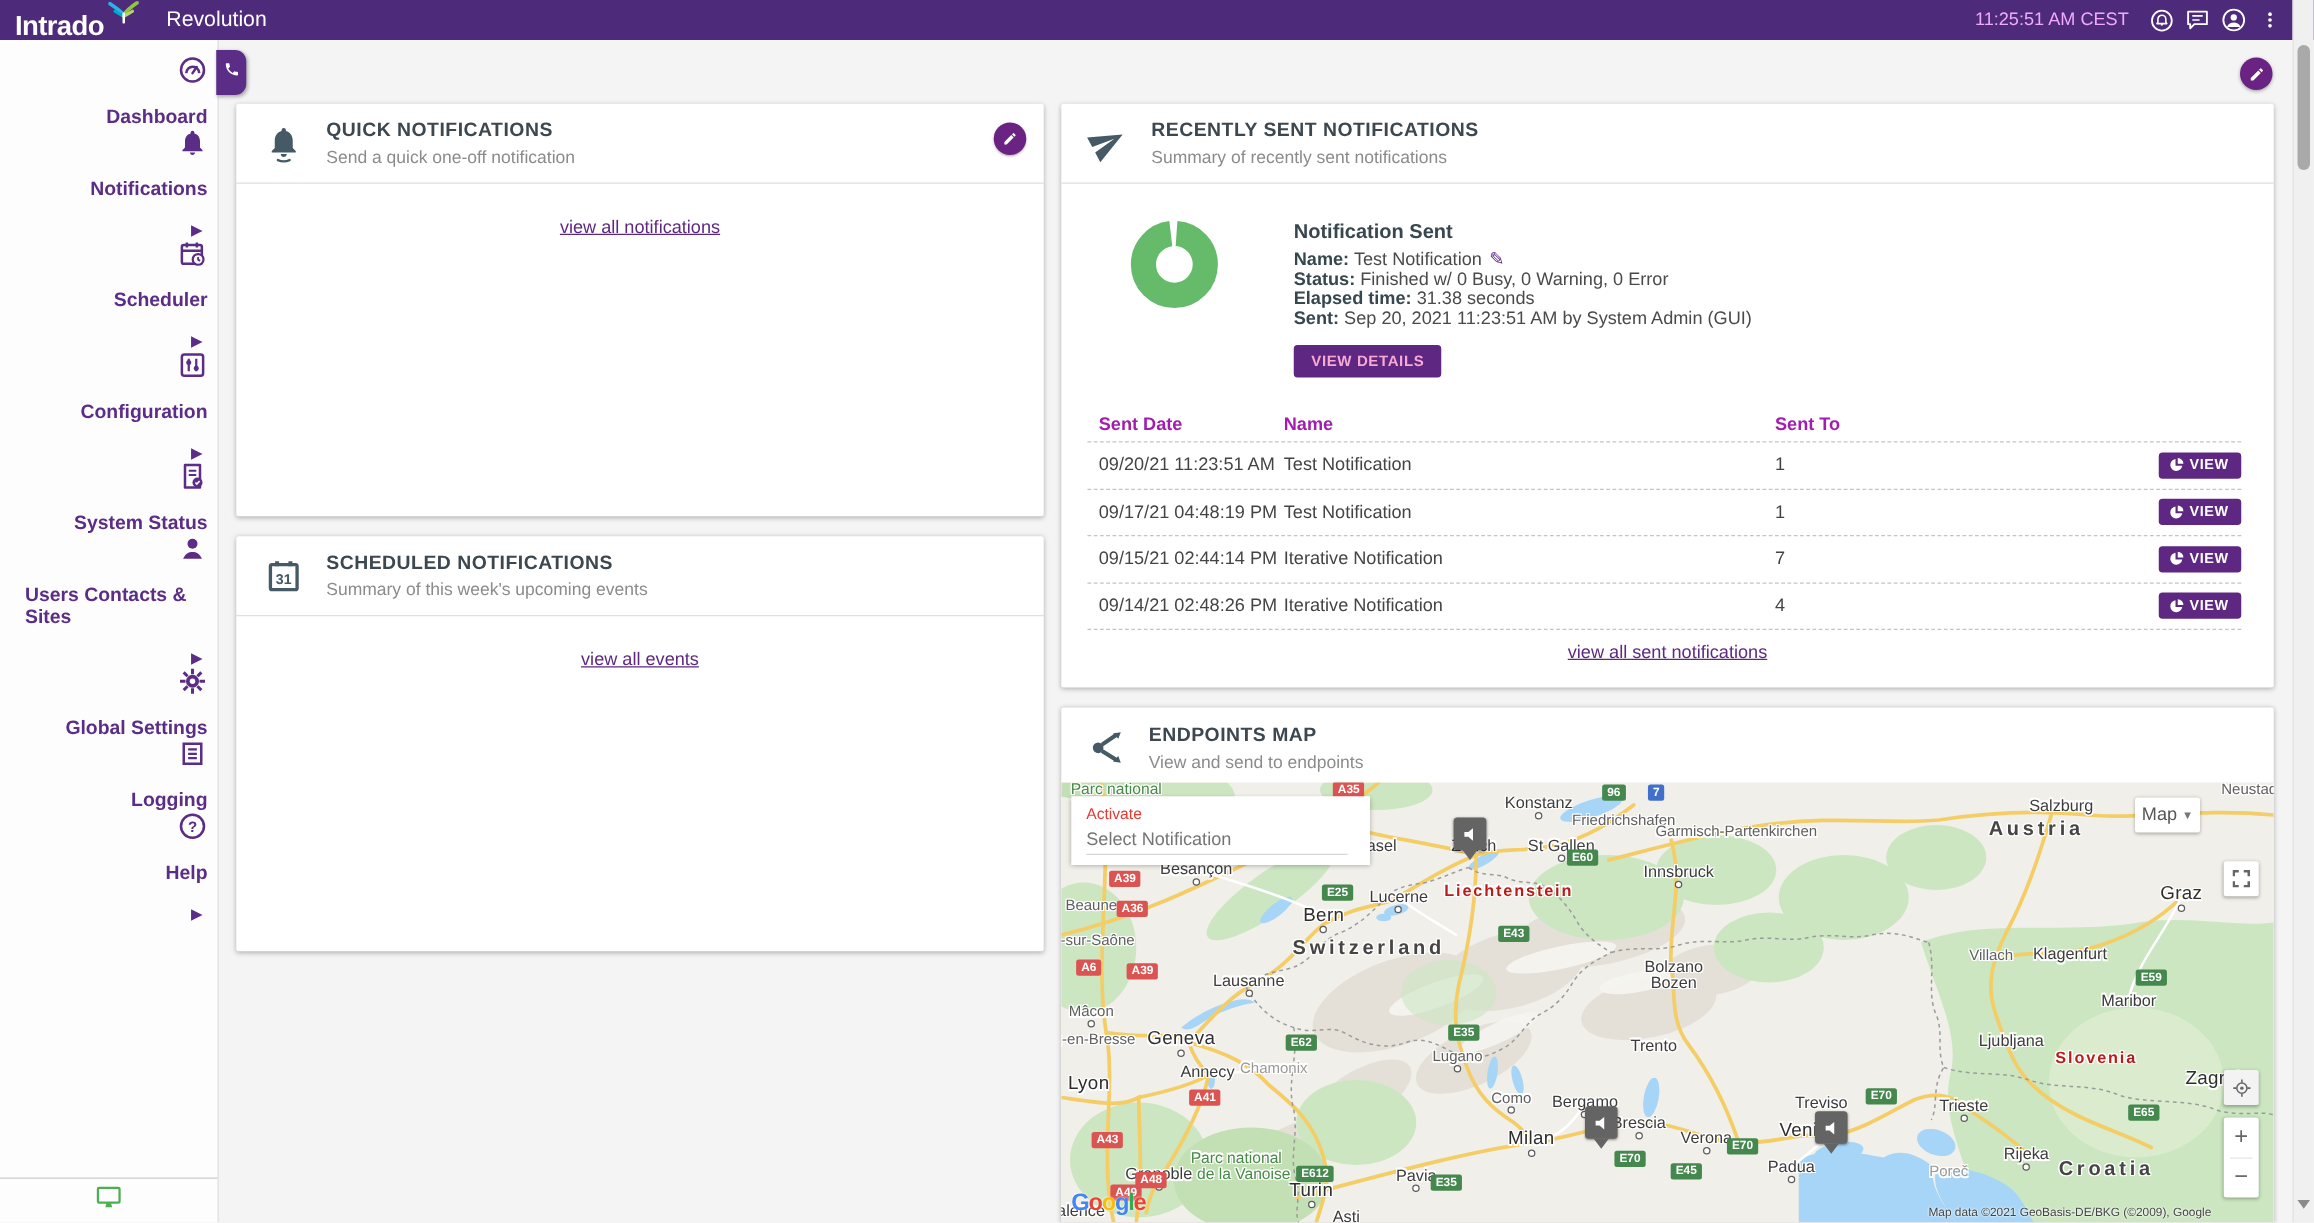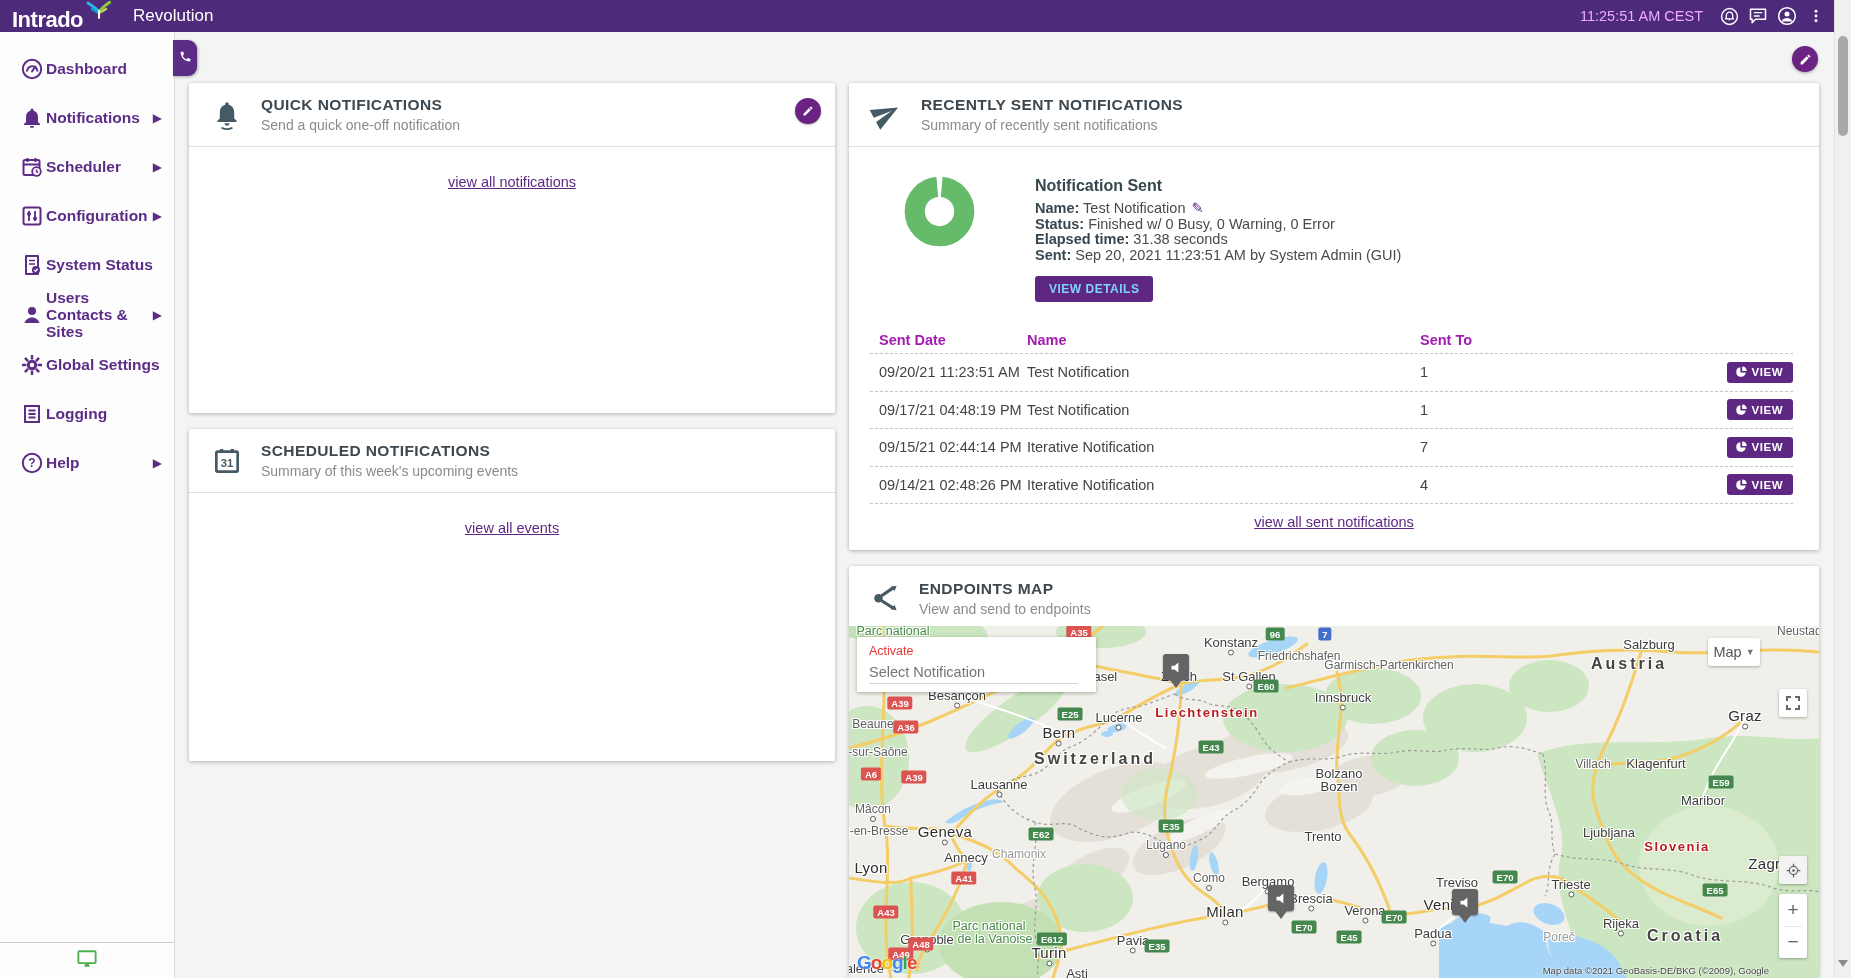--- a/index.html
+++ b/index.html
@@ -12,21 +12,21 @@
   .logo-text { color:#fff; font-size:22px; font-weight:bold; letter-spacing:-0.5px; line-height:22px; }
   .logo-fly { margin-left:2px; margin-bottom:8px; }
   .app-title { color:#fff; font-size:17px; margin-left:22px; font-weight:400; }
   .topbar-right { margin-left:auto; display:flex; align-items:center; gap:7px; padding-right:24px; }
   .clock { color:#f0abfc; font-size:14.5px; margin-right:8px; }
   .tb-icon { width:22px; height:22px; display:flex; align-items:center; justify-content:center; cursor:pointer; }
 
   
   .sidebar { position:absolute; left:0; top:32px; width:175px; height:946px; background:#fdfdfd; border-right:1px solid #ddd; z-index:40; }
   .side-nav { padding-top:12px; }
-  .side-item { display:flex; align-items:center; min-height:49px; padding:0 8px 0 20px; gap:2px; cursor:pointer; }
+  .side-item { display:flex; align-items:flex-end; min-height:49px; padding:0 8px 0 20px; gap:17px; cursor:pointer;flex-direction:column; }
   .side-item .lbl { color:#5b2d86; font-size:15.5px; font-weight:bold; line-height:17px; flex:1; }
   .side-item .chev { color:#5b2d86; font-size:12px; margin-right:4px; }
   .side-icon { width:24px; height:24px; flex:0 0 24px; }
   .side-footer { position:absolute; left:0; bottom:0; width:100%; height:36px; border-top:1px solid #ccc; display:flex; align-items:center; justify-content:center; }
 
   
   .card { position:absolute; background:#fff; border-radius:2px; box-shadow:0 1px 4px rgba(0,0,0,.28); }
   .card-head { height:64px; display:flex; align-items:center; padding-left:22px; position:relative; }
   .card-head.bordered { border-bottom:1px solid #e0e0e0; }
   .head-icon { width:32px; height:32px; margin-right:18px; flex:0 0 32px; }
@@ -42,21 +42,21 @@
   #card-recent{ left:849px; top:83px;  width:970px; height:467px; }
   #card-map   { left:849px; top:566px; width:970px; height:412px; }
 
   
   .donut { position:absolute; left:52px; top:90px; }
   .detail-block { position:absolute; left:186px; top:94px; }
   .detail-heading { font-size:16px; font-weight:bold; color:#37474f; margin-bottom:6px; }
   .detail-line { font-size:14.5px; color:#4a4a4a; line-height:15.6px; }
   .detail-line b { color:#37474f; }
   .pencil-inline { color:#5e2882; margin-left:6px; cursor:pointer; }
-  .btn-details { margin-top:13px; background:#5e2882; color:#7dd3fc; font-size:12px; font-weight:bold; letter-spacing:.5px; border:none; border-radius:3px; padding:6px 14px; cursor:pointer; font-family:"Liberation Sans",sans-serif; }
+  .btn-details { margin-top:13px; background:#5e2882; color:#f9a8d4; font-size:12px; font-weight:bold; letter-spacing:.5px; border:none; border-radius:3px; padding:6px 14px; cursor:pointer; font-family:"Liberation Sans",sans-serif; }
 
   
   .rtable { position:absolute; left:21px; right:26px; top:243px; }
   .trow { display:grid; grid-template-columns:157px 393px 240px 1fr; align-items:center; }
   .thead { height:28px; border-bottom:1px dashed #c4c4c4; font-weight:bold; color:#a21caf; font-size:14.5px; }
   .tbody .trow { height:37.5px; border-bottom:1px dashed #c4c4c4; font-size:14.5px; color:#444; }
   .cell-date { padding-left:9px; }
   .view-btn { justify-self:end; background:#5e2882; color:#fff; border:none; border-radius:3px; font-size:11.5px; font-weight:bold; letter-spacing:.5px; height:21px; padding:0 10px 0 8px; display:inline-flex; align-items:center; gap:5px; cursor:pointer; font-family:"Liberation Sans",sans-serif; }
   .recent-link-row { position:absolute; left:0; right:0; top:430px; text-align:center; }
 
@@ -574,21 +574,21 @@
         <span class="ml ml-city has-dot" style="left: 772px; top: 297px;">Rijeka</span>
         <span class="ml ml-gray" style="left: 710px; top: 311px;">Poreč</span>
         <span class="ml ml-city-lg has-dot" style="left: 200px; top: 326px;">Turin</span>
         <span class="ml ml-city" style="left: 228px; top: 347px;">Asti</span>
         <span class="ml ml-city has-dot" style="left: 78px; top: 313px;">Grenoble</span>
         <span class="ml ml-city has-dot" style="left: 284px; top: 314px;">Pavia</span>
         <span class="ml ml-city" style="left: 12px; top: 342px;">Valence</span>
         <span class="ml ml-park" style="left: 140px; top: 300px;">Parc national</span>
         <span class="ml ml-park" style="left: 146px; top: 313px;">de la Vanoise</span>
         <span class="rbadge rb-red" style="left: 230px; top: 6px;">A35</span>
-        <span class="rbadge rb-green" style="left: 426px; top: 8px;">96</span>
+        <span class="rbadge rb-green" style="left: 442px; top: 8px;">96</span>
         <span class="rbadge rb-blue" style="left: 476px; top: 8px;">7</span>
         <span class="rbadge rb-red" style="left: 51px; top: 77px;">A39</span>
         <span class="rbadge rb-red" style="left: 57px; top: 101px;">A36</span>
         <span class="rbadge rb-green" style="left: 221px; top: 88px;">E25</span>
         <span class="rbadge rb-green" style="left: 417px; top: 60px;">E60</span>
         <span class="rbadge rb-red" style="left: 22px; top: 148px;">A6</span>
         <span class="rbadge rb-red" style="left: 65px; top: 151px;">A39</span>
         <span class="rbadge rb-green" style="left: 362px; top: 121px;">E43</span>
         <span class="rbadge rb-green" style="left: 192px; top: 208px;">E62</span>
         <span class="rbadge rb-green" style="left: 322px; top: 200px;">E35</span>

